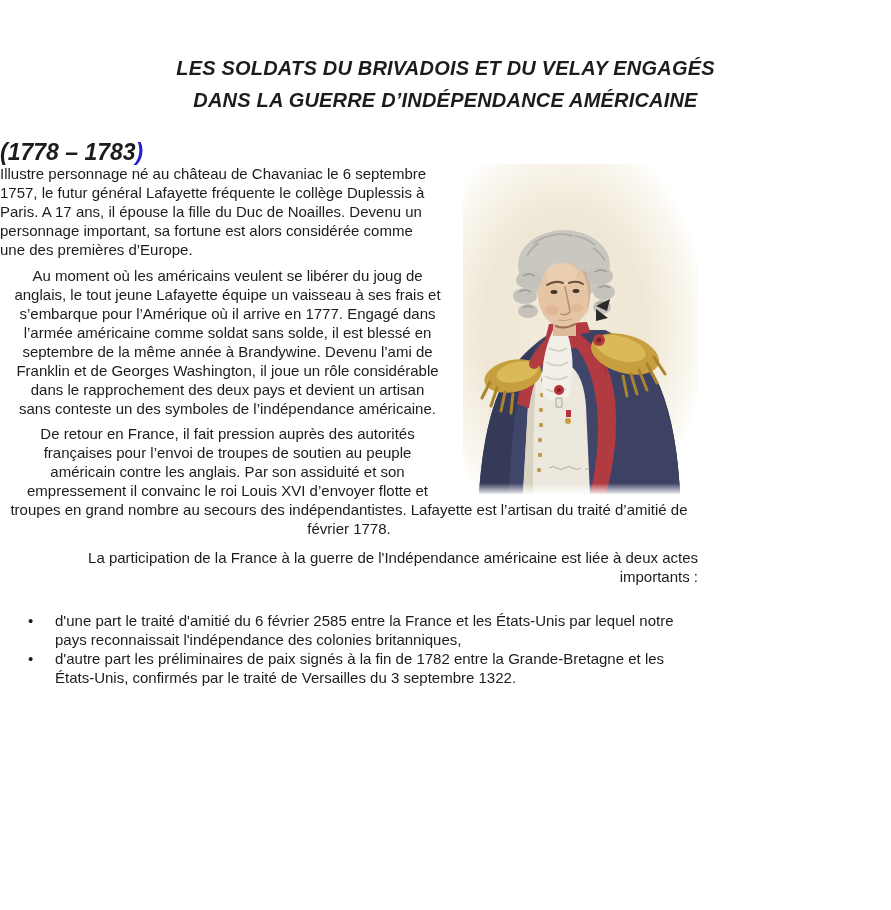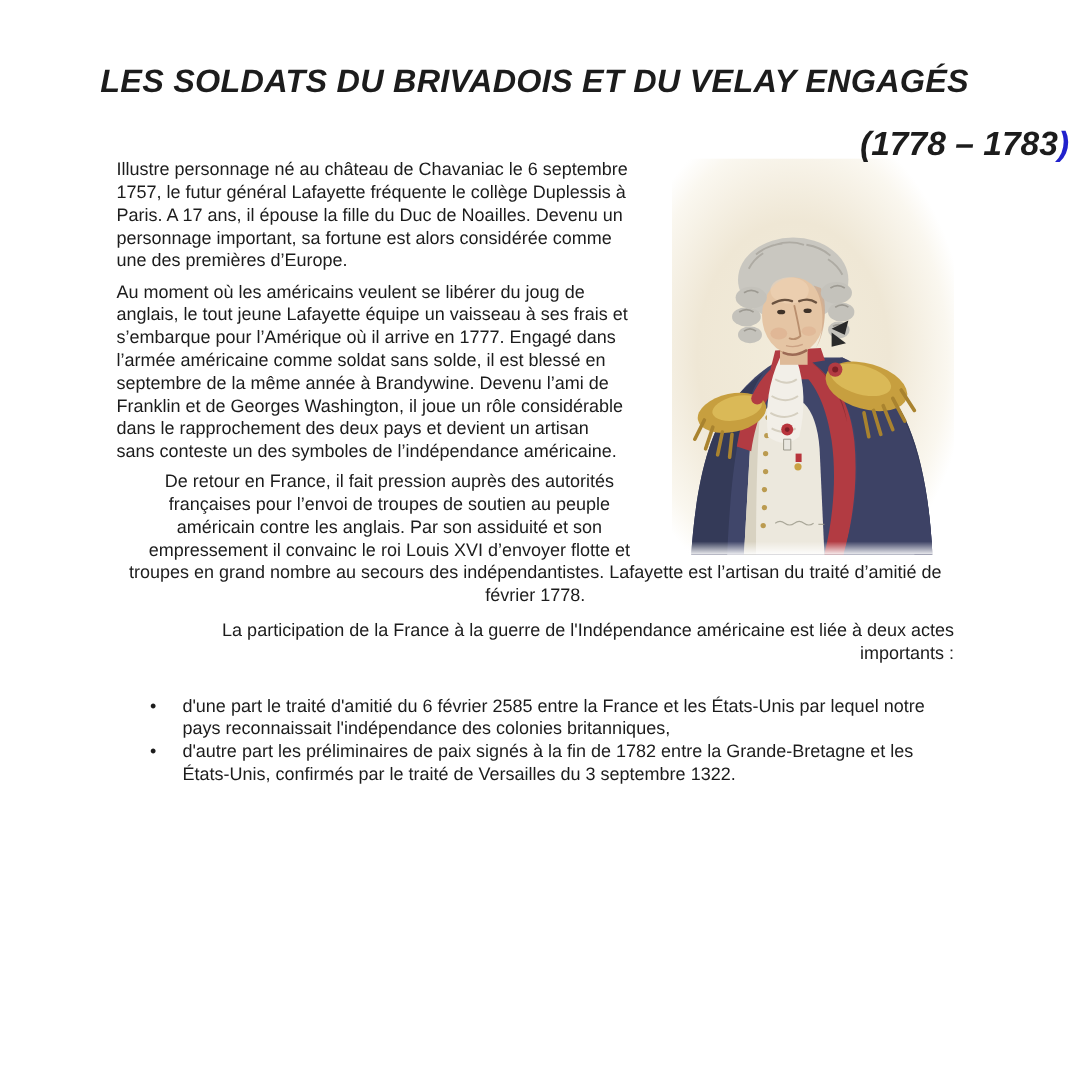--- a/index.html
+++ b/index.html
@@ -6,73 +6,73 @@
   body {
     width: 891px; height: 910px;
     background: #ffffff;
     font-family: "Liberation Sans", "DejaVu Sans", sans-serif;
     color: #1c1c1c;
     overflow: hidden;
   }
   .doc-title {
     margin: 52px 10px 0;
     text-align: center;
-    font-size: 27px;
+    font-size: 20px;
     font-weight: bold;
     font-style: italic;
     line-height: 32px;
     letter-spacing: 0.2px;
   }
   .doc-subtitle {
     margin-top: 24px;
-    text-align: right;
-    font-size: 28px;
+    text-align: left;
+    font-size: 23px;
     font-weight: bold;
     font-style: italic;
     line-height: 24px;
   }
   .doc-subtitle .close-paren { color: #2121cc; }
   .section-heading {
     margin: 59px 0 21px 123px;
     font-size: 16px;
     font-weight: bold;
     font-style: italic;
     line-height: 19px;
     letter-spacing: 0.3px;
   }
   .content {
-    margin-left: 97px;
     width: 698px;
     font-size: 15px;
     line-height: 19px;
     text-align: left;
   }
   .portrait-figure {
     float: right;
     width: 235px;
     height: 330px;
     margin: 0 0 4px 8px;
   }
   .portrait-figure svg { display: block; width: 235px; height: 330px; }
   .body-par { margin: 0 0 7px 0; white-space: pre-line; }
-  .body-par.p2 { margin-bottom: 6px; }
+  .body-par.p2 { margin-bottom: 6px; text-align: center; }
   .body-par.p3 { margin-bottom: 10px; text-align: center; }
   .body-par.p4 { margin-bottom: 25px; text-align: right; }
   .bullet-list { margin: 0; padding: 0; list-style: none; }
   .bullet-item { display: flex; margin-left: 28px; }
   .bullet-marker { width: 27px; flex: none; }
   .bullet-text { flex: 1; white-space: pre-line; }
 </style>
 </head>
 <body>
 
 <div>
 
   <div class="doc-title">
     <div>LES SOLDATS DU BRIVADOIS ET DU VELAY ENGAGÉS</div>
+    <div>DANS LA GUERRE D’INDÉPENDANCE AMÉRICAINE</div>
   </div>
 
   <div class="doc-subtitle"><span>(1778 – 1783</span><span class="close-paren">)</span></div>
 
 
   <div class="content">
 
     <div class="portrait-figure">
       <svg viewBox="0 0 235 330" xmlns="http://www.w3.org/2000/svg">
         <defs>

